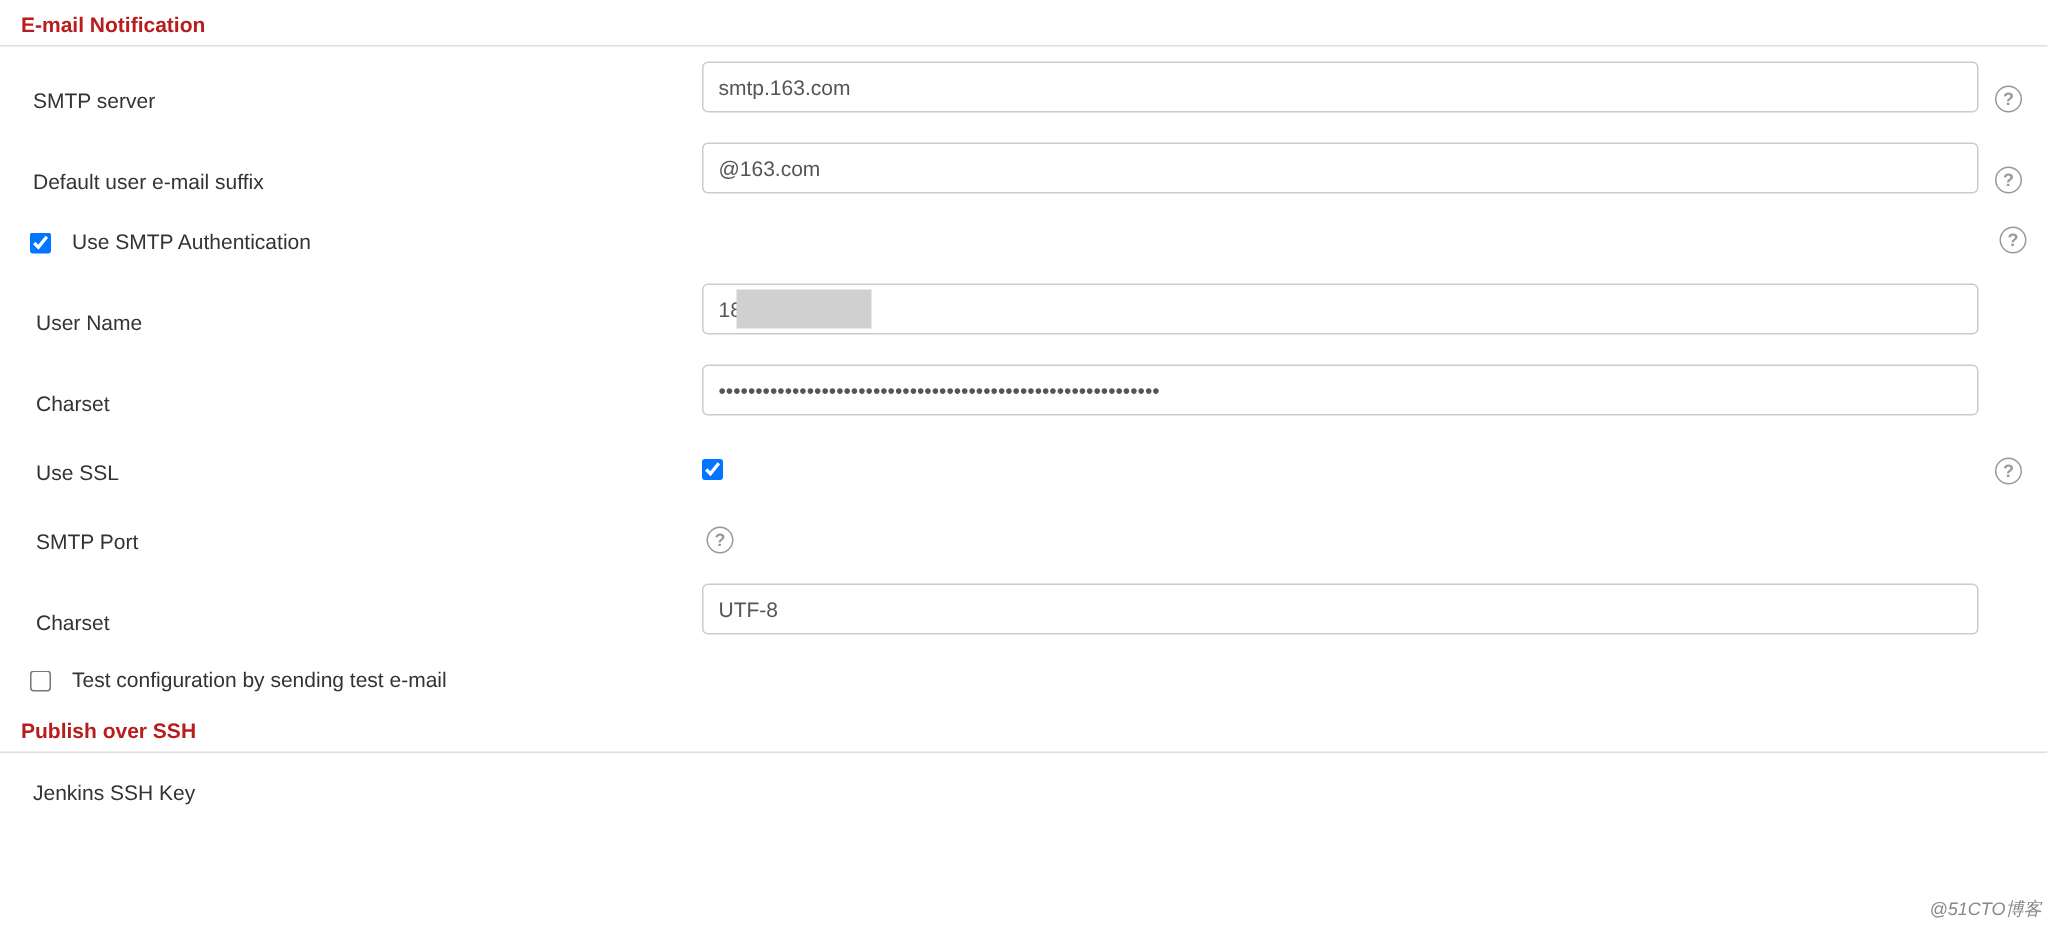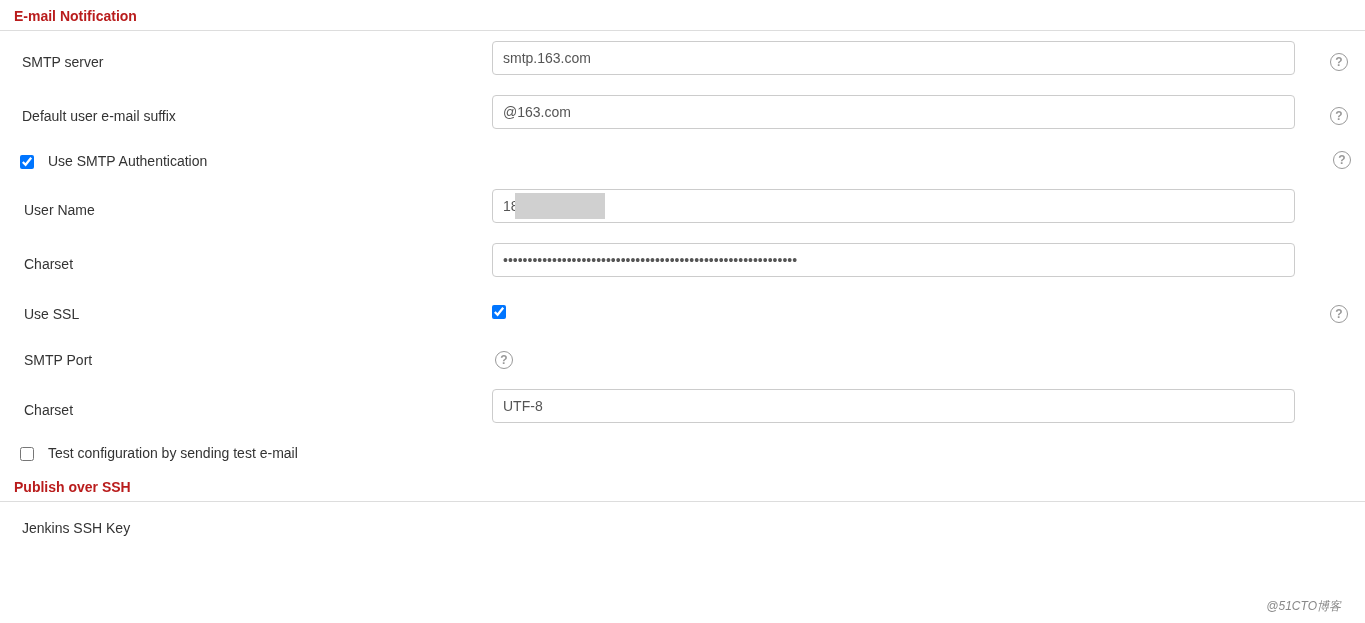--- a/index.html
+++ b/index.html
@@ -19,23 +19,22 @@
       font-size: 14px;
       color: #b91c1c;
       padding: 8px 14px 6px 14px;
       border-bottom: 1px solid #ddd;
     }
     .form-container {
       padding: 0 14px;
     }
     .form-row {
       display: flex;
-      align-items: center;
+      align-items: flex-end;
       padding: 10px 0;
-      gap: 24px;
     }
     .label-col {
       width: 454px;
       flex-shrink: 0;
       padding-left: 8px;
       padding-top: 8px;
       color: #333;
     }
     .indent-label .label-col {
       padding-left: 10px;
@@ -110,21 +109,21 @@
       top: 4px;
       left: 23px;
       width: 90px;
       height: 26px;
       background: #d0d0d0;
       pointer-events: none;
     }
     .watermark {
       position: fixed;
       bottom: 8px;
-      right: 24px;
+      right: 4px;
       font-size: 12px;
       color: #888;
       font-style: italic;
     }
   </style>
 </head>
 <body>
 
 <div class="section-header">E-mail Notification</div>
 

